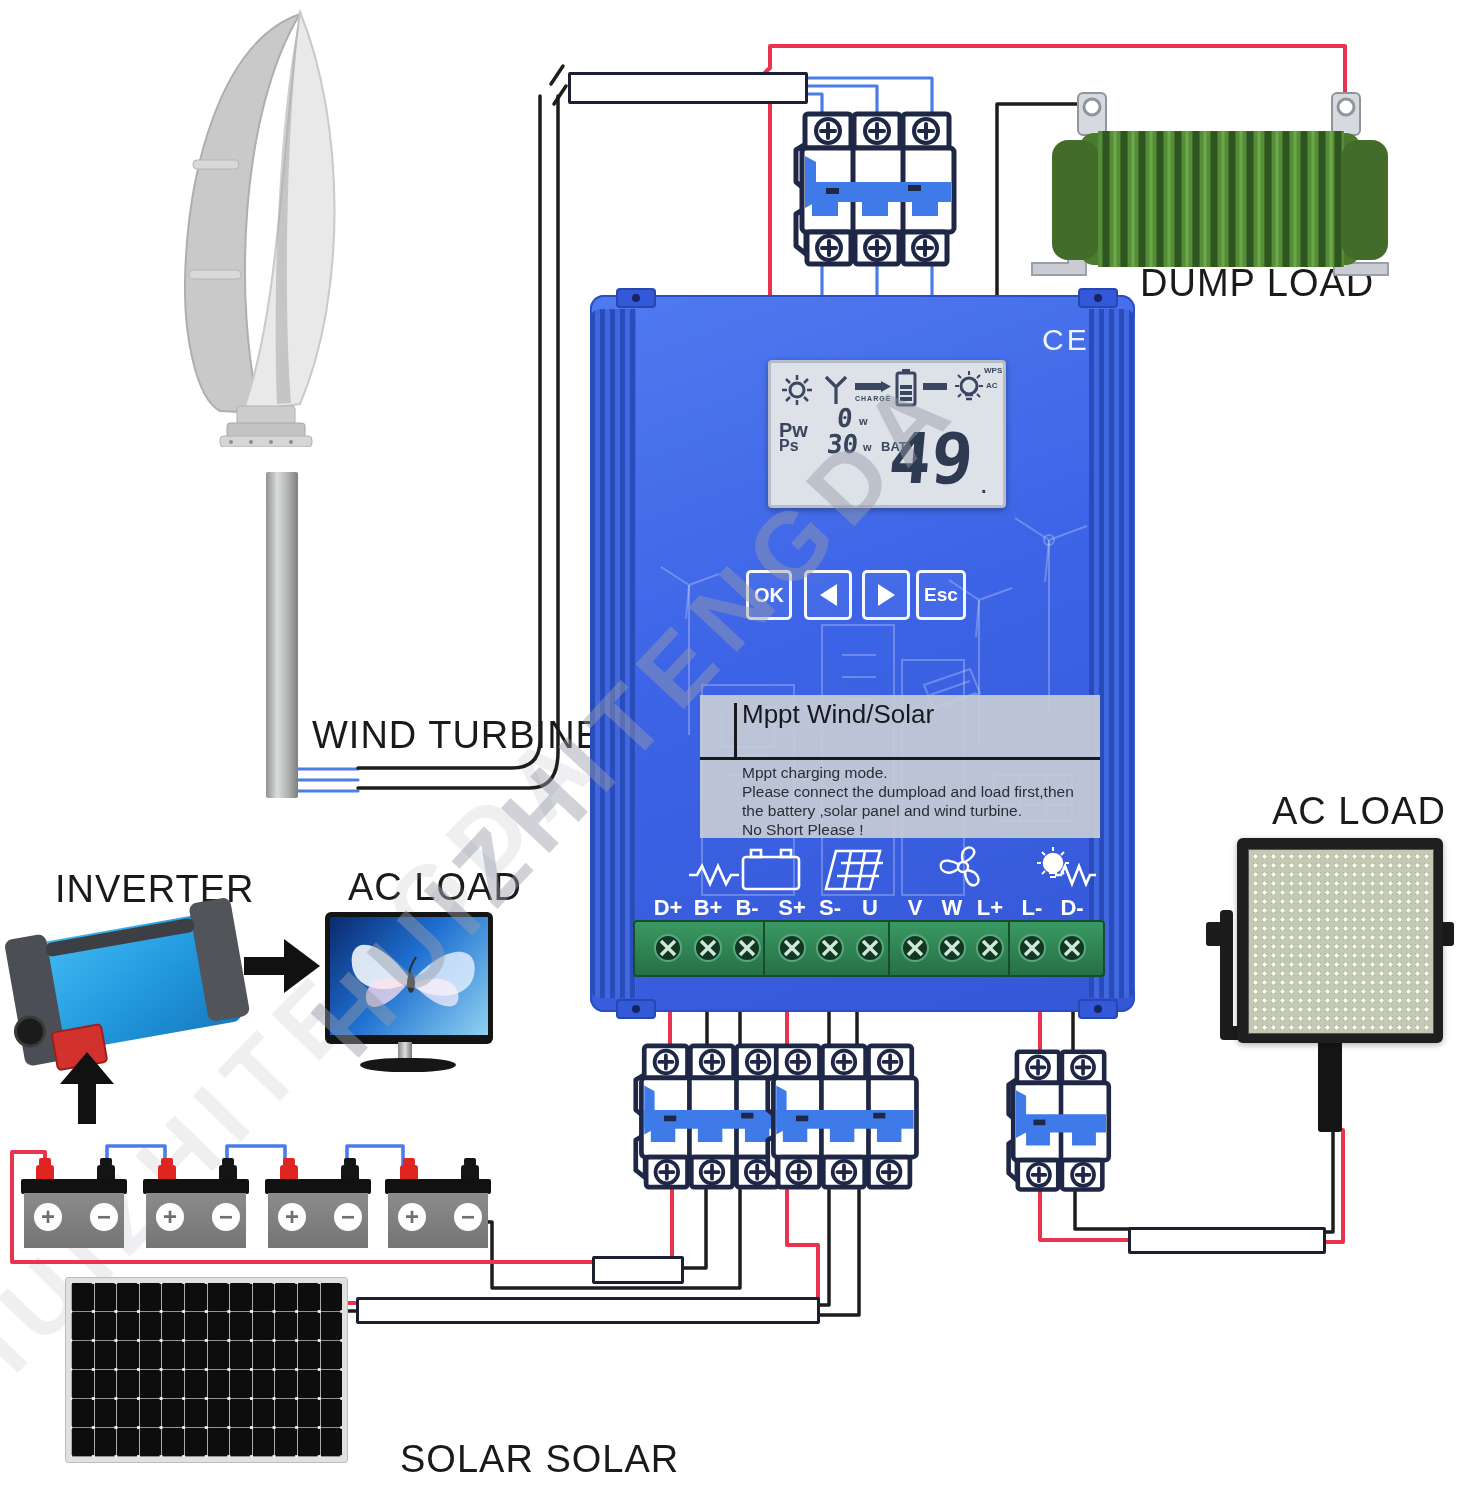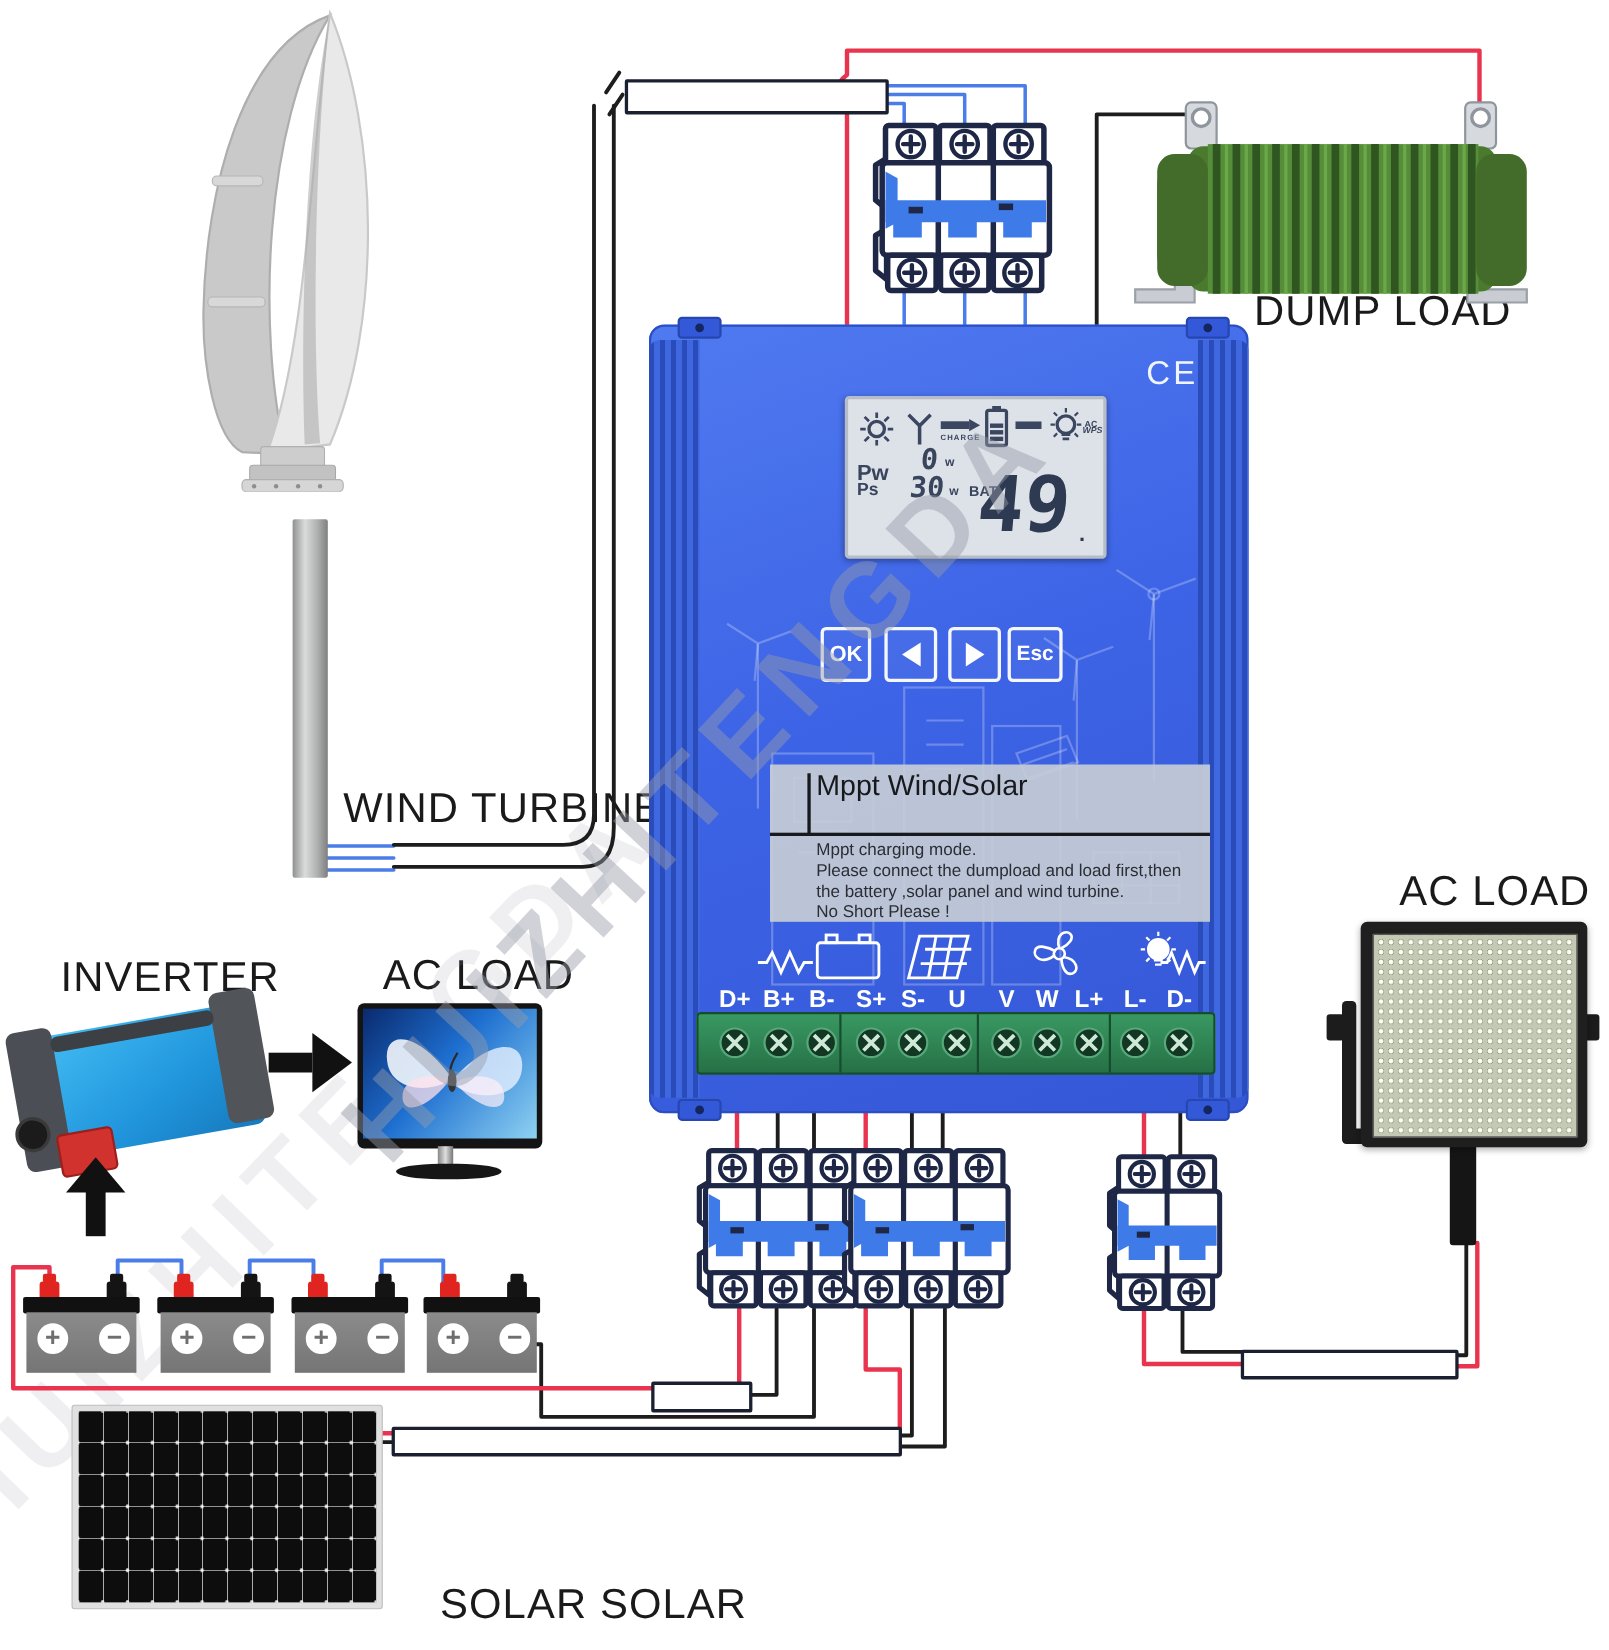--- a/index.html
+++ b/index.html
@@ -265,21 +265,21 @@
       <svg class="abs" style="left:152px;top:20px;" width="24" height="8" viewBox="0 0 24 8">
         <rect x="0" y="0" width="24" height="7" fill="#3b4660"></rect>
       </svg>
       <svg class="abs" style="left:182px;top:8px;" width="32" height="36" viewBox="0 0 32 36">
         <circle cx="16" cy="15" r="8" fill="none" stroke="#3b4660" stroke-width="3"></circle>
         <path d="M12 24 h8 M13 28 h6" stroke="#3b4660" stroke-width="2.5"></path>
         <g stroke="#3b4660" stroke-width="2">
             <path d="M16 0 v4 M2 15 h4 M26 15 h4 M5 4 l3 3 M27 4 l-3 3 M5 26 l3 -3 M27 26 l-3 -3"></path>
           </g>
       </svg>
-      <div class="lcdtxt" style="left:213px;top:24px;font-size:8px;font-style:italic;">WPS</div>
+      <div class="lcdtxt" style="left:213px;top:3px;font-size:8px;">WPS</div>
       <div class="lcdtxt" style="left:215px;top:18px;font-size:8px;">AC</div>
 
       <div class="lcdtxt" style="left:8px;top:56px;font-size:20px;">Pw</div>
       <div class="lcdtxt seg" style="left:66px;top:40px;font-size:26px;">0</div>
       <div class="lcdtxt" style="left:88px;top:52px;font-size:11px;">w</div>
       <div class="lcdtxt" style="left:8px;top:74px;font-size:16px;">Ps</div>
       <div class="lcdtxt seg" style="left:56px;top:66px;font-size:26px;">30</div>
       <div class="lcdtxt" style="left:92px;top:78px;font-size:11px;">w</div>
       <div class="lcdtxt" style="left:110px;top:76px;font-size:13px;">BAT</div>
       <div class="lcdtxt seg" style="left:118px;top:55px;font-size:70px;color:#2e3a52;">49</div>

